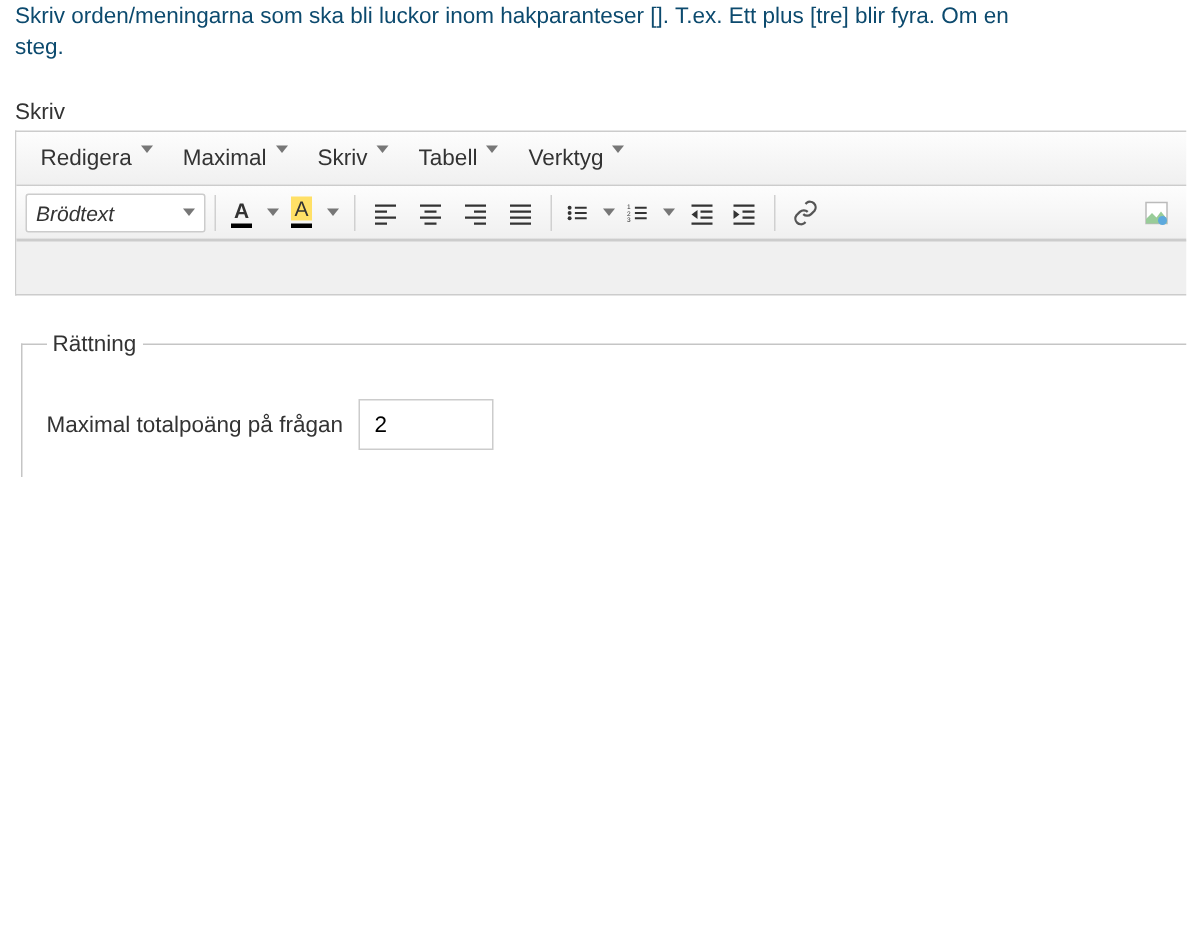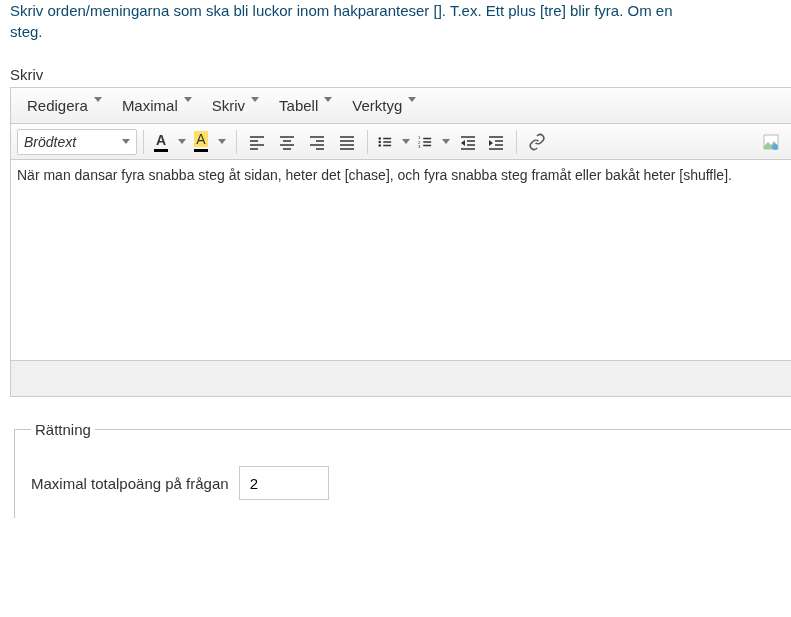--- a/index.html
+++ b/index.html
@@ -283,23 +283,20 @@
 
     <div class="tb-btn" style="margin-right:0;">
       <svg width="16" height="16" viewBox="0 0 16 16">
           <rect x="1" y="1" width="14" height="14" fill="#fff" stroke="#bbb"></rect>
           <path d="M1 12 L5 8 L8 11 L11 7 L15 12 V15 H1 Z" fill="#9c9"></path>
           <circle cx="12" cy="13" r="3" fill="#5da9dd"></circle>
         </svg>
     </div>
   </div>
 
-  <div class="content-area">
-    <span>När man dansar fyra snabba steg åt sidan, heter det [chase], och fyra snabba steg framåt eller bakåt heter [shuffle].</span>
-  </div>
 
   <div class="status-bar"></div>
 </div>
 
 <fieldset>
   <legend>Rättning</legend>
   <div class="field-row">
     <label>Maximal totalpoäng på frågan</label>
     <input type="text" value="2" style="">
   </div>

